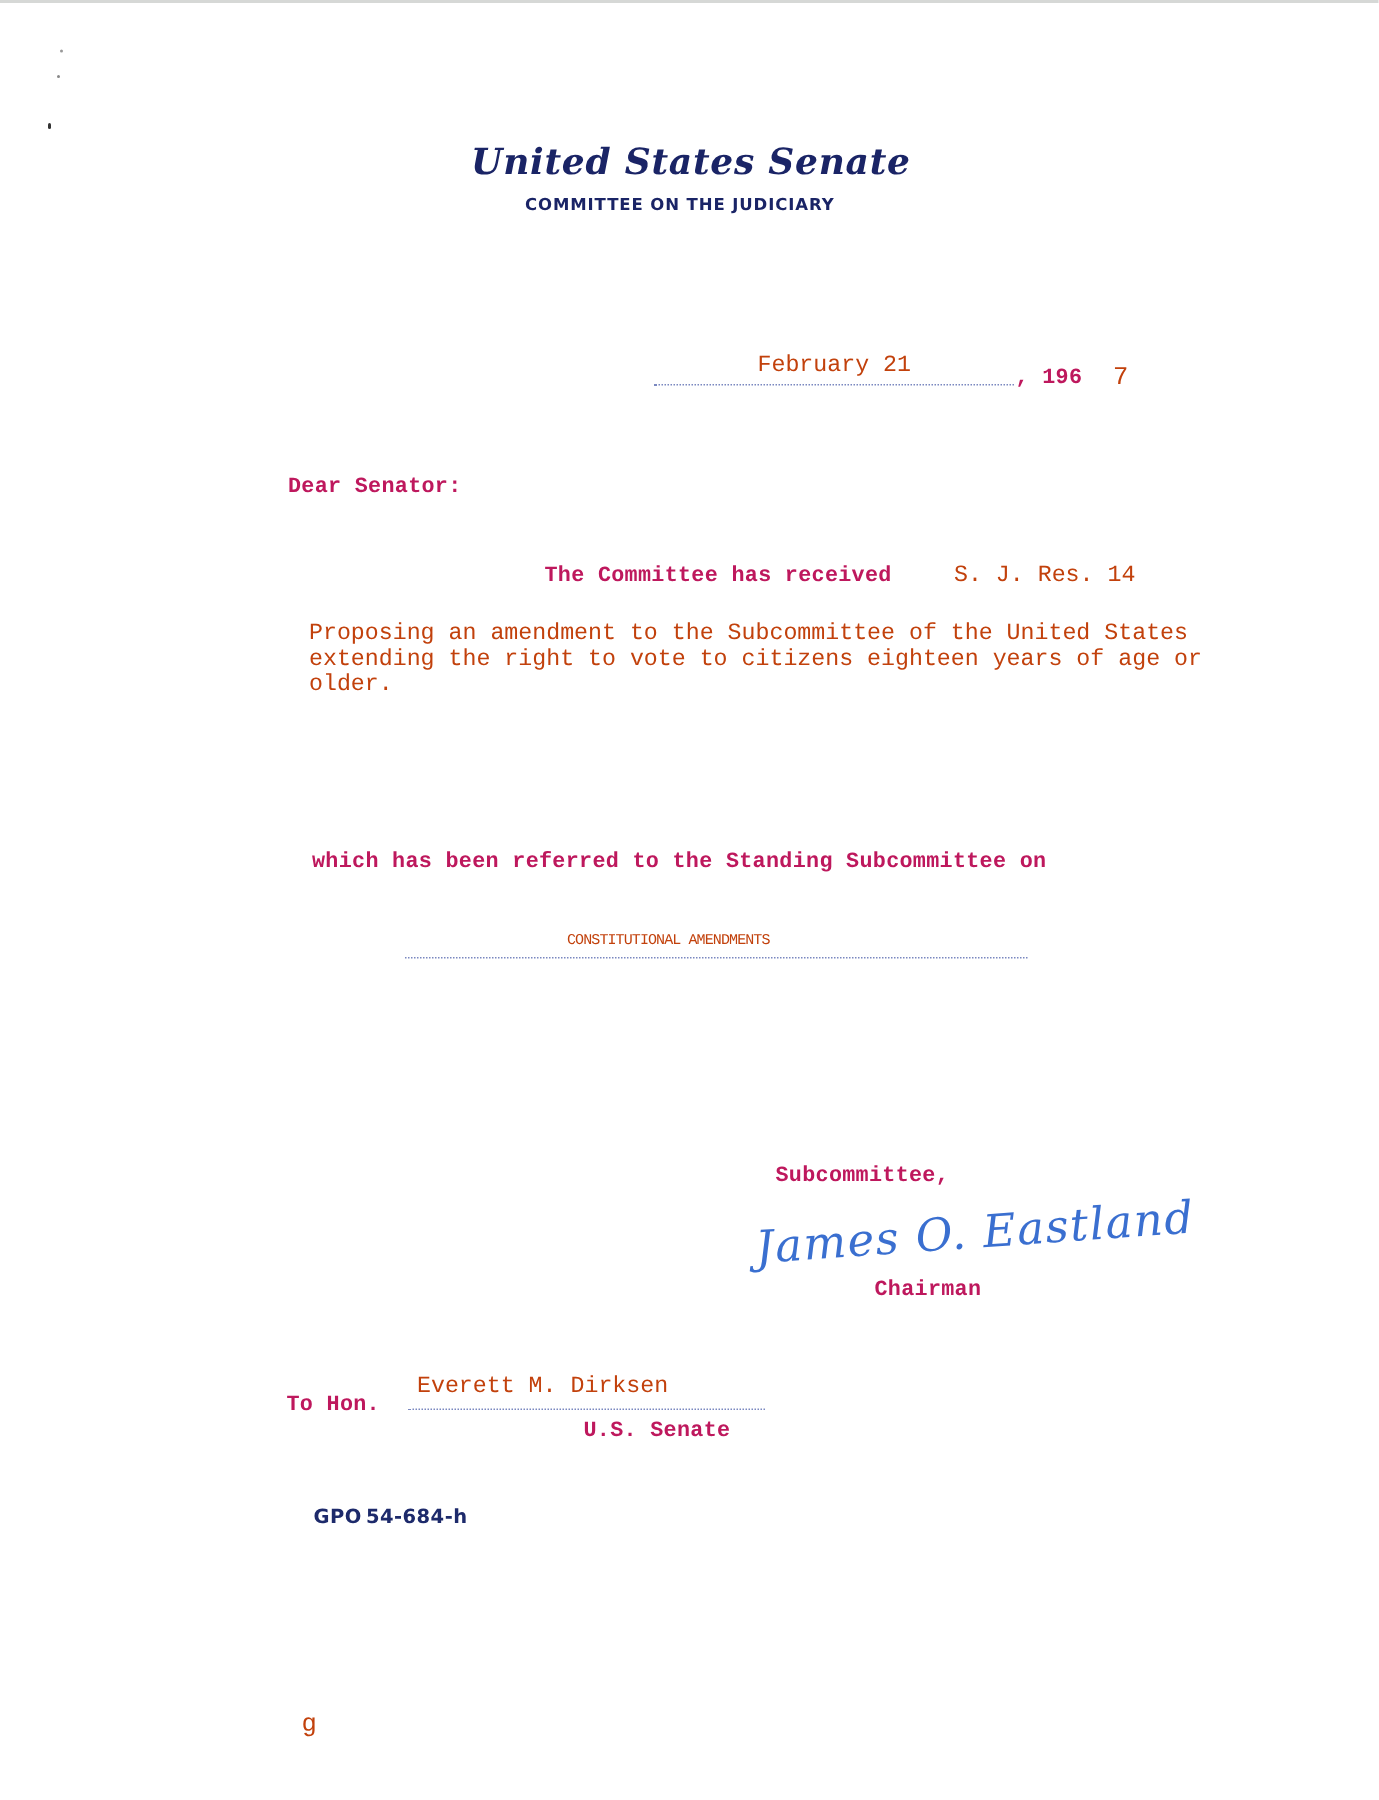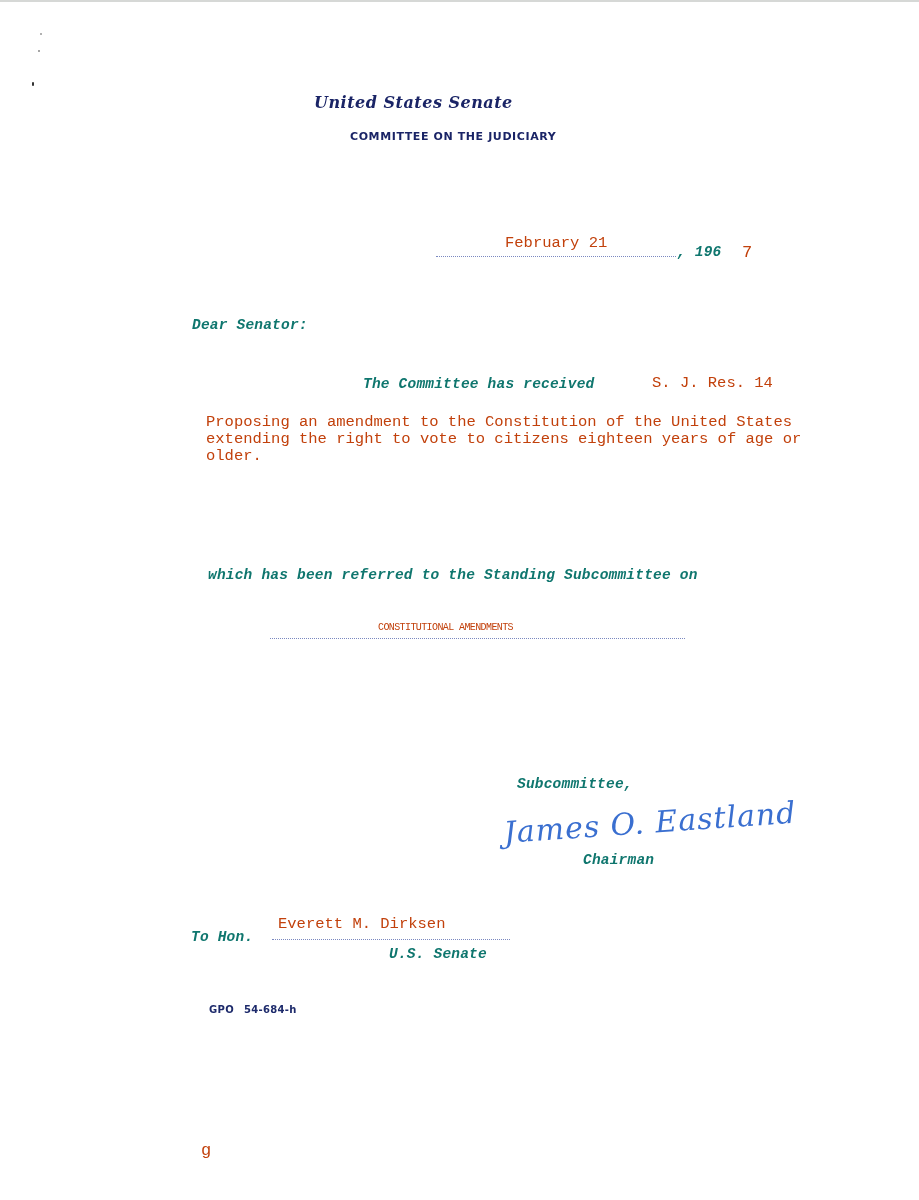--- a/index.html
+++ b/index.html
@@ -2,38 +2,38 @@
 <html><head>
 <meta charset="utf-8">
 <style>
   html, body { margin: 0; padding: 0; }
   body {
     width: 919px; height: 1200px; background: #ffffff; position: relative; overflow: hidden;
     font-family: "DejaVu Sans Mono", "Liberation Mono", monospace;
   }
   .topline { position: absolute; left: 0; top: 0; width: 919px; height: 2px; background: #d6d8d6; }
   .abs { position: absolute; white-space: nowrap; }
-  .navy { color: #0f766e; font-style: italic; }
+  .navy { color: #be185d; }
   .printed { font-family: "Liberation Mono", "DejaVu Sans Mono", monospace; font-weight: bold; font-size: 14.5px; letter-spacing: 0.2px; }
   .typed { font-family: "Liberation Mono", "DejaVu Sans Mono", monospace; font-size: 15.5px; color: #c2410c; }
   .letterhead-title {
     font-family: "DejaVu Serif", "Liberation Serif", serif; font-weight: bold; font-style: italic;
-    font-size: 16px; color: #1a2466; letter-spacing: 0.5px;
+    font-size: 24px; color: #1a2466; letter-spacing: 0.5px;
   }
   .letterhead-sub {
     font-family: "DejaVu Sans", "Liberation Sans", sans-serif; font-weight: bold; font-size: 11px;
     color: #1a2466; letter-spacing: 0.6px;
   }
   .dotted { position: absolute; border-bottom: 1.5px dotted #7a88c0; height: 0; }
   .signature {
     font-family: "DejaVu Serif", "Liberation Serif", serif; font-style: italic; font-size: 30px;
     color: #3a6fd0; letter-spacing: 1px; transform: rotate(-4deg); transform-origin: left bottom;
   }
   .speck { position: absolute; background: #555; border-radius: 1px; }
-  .small { font-family: "DejaVu Sans", sans-serif; font-weight: bold; font-size: 10px; color: #1d2a6b; letter-spacing: 0.3px; }
+  .small { font-family: "DejaVu Sans", sans-serif; font-weight: bold; font-size: 13px; color: #1d2a6b; letter-spacing: 0.3px; }
 </style>
 </head>
 <body>
 
 <div class="topline"></div>
 
 <div class="speck" style="left:40px;top:33px;width:2px;height:2px;background:#999;"></div>
 <div class="speck" style="left:38px;top:50px;width:2px;height:2px;background:#888;"></div>
 <div class="speck" style="left:32px;top:82px;width:2px;height:4px;background:#333;"></div>
 
@@ -41,23 +41,23 @@
 <div class="abs letterhead-sub" style="left:350px;top:130px;">COMMITTEE ON THE JUDICIARY</div>
 
 <div class="abs typed" style="left:505px;top:234px;">February 21</div>
 <div class="dotted" style="left:436px;top:256px;width:240px;"></div>
 <div class="abs printed navy" style="left:677px;top:244px;">, 196</div>
 <div class="abs typed" style="left:742px;top:243px;font-size:17px;">7</div>
 
 <div class="abs printed navy" style="left:192px;top:317px;">Dear Senator:</div>
 
 <div class="abs printed navy" style="left:363px;top:376px;">The Committee has received</div>
-<div class="abs typed" style="left:636px;top:374px;margin-left:16px;">S. J. Res. 14</div>
+<div class="abs typed" style="left:636px;top:374px;">S. J. Res. 14</div>
 
-<div class="abs typed" style="left:206px;top:413px;">Proposing an amendment to the Constitution of the United States</div>
+<div class="abs typed" style="left:206px;top:413px;">Proposing an amendment to the Subcommittee of the United States</div>
 <div class="abs typed" style="left:206px;top:430px;">extending the right to vote to citizens eighteen years of age or</div>
 <div class="abs typed" style="left:206px;top:447px;">older.</div>
 
 <div class="abs printed navy" style="left:208px;top:567px;">which has been referred to the Standing Subcommittee on</div>
 <div class="abs typed" style="left:378px;top:622px;font-size:10px;letter-spacing:-0.6px;">CONSTITUTIONAL AMENDMENTS</div>
 <div class="dotted" style="left:270px;top:638px;width:415px;"></div>
 
 <div class="abs printed navy" style="left:517px;top:776px;">Subcommittee,</div>
 <div class="abs signature" style="left:505px;top:815px;">James O. Eastland</div>
 <div class="abs printed navy" style="left:583px;top:852px;text-align:right;">Chairman</div>

